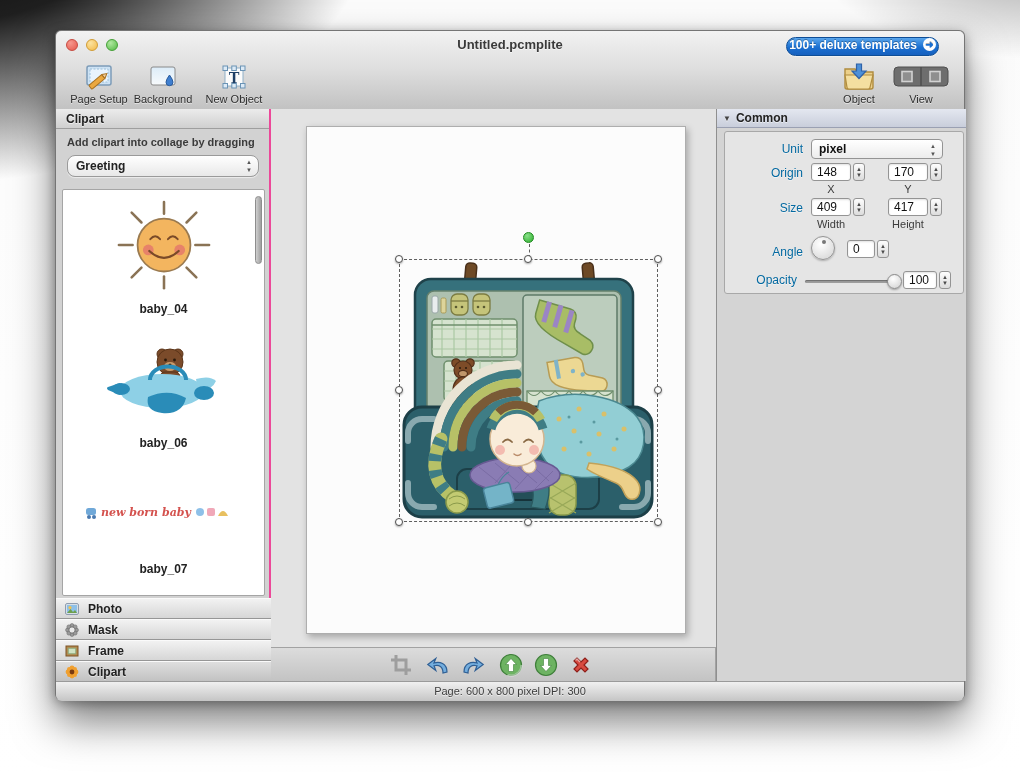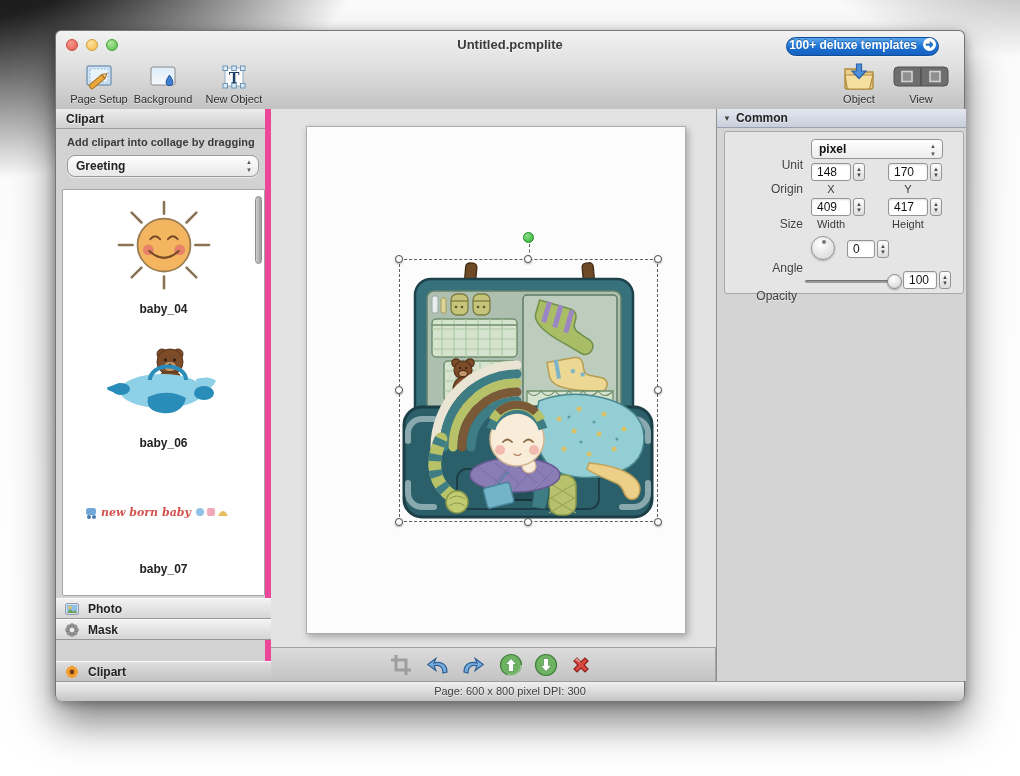--- a/index.html
+++ b/index.html
@@ -45,21 +45,21 @@
     width:13px; height:13px; border-radius:50%; background:#fff; color:#1a6fd1;
     font-size:10px; line-height:13px; text-align:center; font-weight:bold;
   }
   .toolbar { position:absolute; left:0; top:28px; width:100%; height:50px; }
   .tool-btn { position:absolute; top:2px; width:70px; height:46px; display:flex; flex-direction:column; align-items:center; }
   .tool-btn .t-icon { height:31px; display:flex; align-items:center; }
   .tool-btn .t-label { font-size:11px; color:#2e2e2e; text-shadow:0 1px 0 rgba(255,255,255,.55); margin-top:1px; }
   
   .sidebar {
     position:absolute; left:0; top:78px; width:215px; height:572px;
-    background:#d2d2d2; border-right:6px solid #ec4899;
+    background:#d2d2d2; border-right:2px solid #ec4899;
   }
   .panel-header {
     position:absolute; left:0; top:0; width:100%; height:20px;
     background:linear-gradient(#ececec,#cfcfcf); border-bottom:1px solid #9e9e9e;
     font-size:12px; font-weight:bold; color:#222; line-height:20px; padding-left:10px;
     text-shadow:0 1px 0 rgba(255,255,255,.6);
   }
   .hint { position:absolute; left:11px; top:27px; font-size:11px; font-weight:bold; color:#3b3b3b; }
   .category {
     position:absolute; left:11px; top:46px; width:192px; height:22px;
@@ -116,21 +116,21 @@
     position:absolute; left:0; top:0; width:100%; height:19px;
     background:linear-gradient(#e4e7f0,#c9cedb); border-bottom:1px solid #9aa0b2;
     font-size:12px; font-weight:bold; color:#222; line-height:19px; padding-left:6px;
     display:flex; align-items:center; gap:5px; text-shadow:0 1px 0 rgba(255,255,255,.55);
   }
   .disclosure { font-size:8px; color:#444; }
   .groupbox {
     position:absolute; left:7px; top:22px; width:240px; height:163px;
     background:#e5e5e5; border:1px solid #a8a8a8; border-radius:3px;
   }
-  .flabel { position:absolute; font-size:12px; color:#404040; text-align:right; text-shadow:0 1px 0 rgba(255,255,255,.5);margin-top:16px; }
+  .flabel { position:absolute; font-size:12px; color:#0369a1; text-align:right; text-shadow:0 1px 0 rgba(255,255,255,.5); }
   .fcaption { position:absolute; font-size:11px; color:#3c3c3c; text-align:center; }
   .field {
     position:absolute; height:18px; background:#fff; border:1px solid #949494; border-radius:3px;
     font-size:12px; color:#111; line-height:16px; padding-left:5px; box-shadow:inset 0 1px 2px rgba(0,0,0,.12);
   }
   .stepper {
     position:absolute; width:12px; height:18px; background:linear-gradient(#fdfdfd,#dcdcdc);
     border:1px solid #949494; border-radius:3px; display:flex; flex-direction:column;
     align-items:center; justify-content:center; color:#4a4a4a;
   }
@@ -337,20 +337,27 @@
             <circle cx="2.6" cy="7" r="2"></circle>
             <circle cx="11.4" cy="7" r="2"></circle>
           <circle cx="3.9" cy="3.9" r="2"></circle>
             <circle cx="10.1" cy="3.9" r="2"></circle>
             <circle cx="3.9" cy="10.1" r="2"></circle>
             <circle cx="10.1" cy="10.1" r="2"></circle>
         </g>
         <circle cx="7" cy="7" r="3.1" fill="#e8e8e8" stroke="#6a6a6a" stroke-width=".8"></circle>
       </svg>
       <span>Mask</span>
+    </div>
+    <div class="acc-row" style="top:531px">
+      <svg width="14" height="14" viewBox="0 0 14 14">
+        <rect x="1" y="2" width="12" height="10" fill="#b8874a" stroke="#7a5426"></rect>
+        <rect x="3.2" y="4.2" width="7.6" height="5.6" fill="#cfe2c2" stroke="#8aa87a"></rect>
+      </svg>
+      <span>Frame</span>
     </div>
     <div class="acc-row active" style="top:552px">
       <svg width="14" height="14" viewBox="0 0 14 14">
         <g fill="#f0a030">
           <circle cx="7" cy="3" r="2.4"></circle>
             <circle cx="7" cy="11" r="2.4"></circle>
             <circle cx="3" cy="7" r="2.4"></circle>
             <circle cx="11" cy="7" r="2.4"></circle>
           <circle cx="4.2" cy="4.2" r="2.2"></circle>
             <circle cx="9.8" cy="4.2" r="2.2"></circle>

